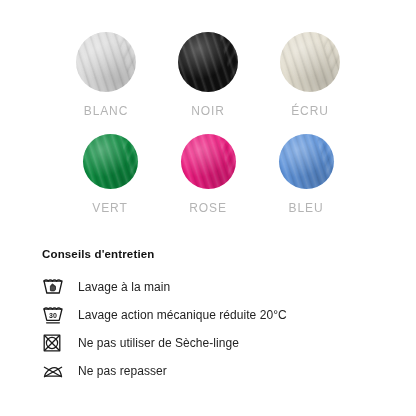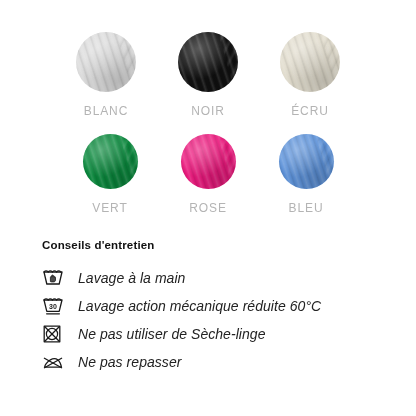--- a/index.html
+++ b/index.html
@@ -105,21 +105,21 @@
     letter-spacing: 0.9px;
     color: #b4b4b4;
     text-transform: uppercase;
     text-align: center;
     white-space: nowrap;
   }
   #swatch-row-2 .swatch-label { }
 
   
   .care-section {
-    margin-top: 24px;
+    margin-top: 33px;
     padding-left: 42px;
     padding-right: 20px;
   }
   .care-title {
     font-size: 11.5px;
     font-weight: bold;
     letter-spacing: 0.15px;
     color: #111111;
     margin-bottom: 13px;
   }
@@ -139,25 +139,24 @@
     flex: 0 0 28px;
     display: flex;
     align-items: center;
     justify-content: flex-start;
   }
   .care-icon svg {
     display: block;
   }
   .care-text {
     margin-left: 8px;
-    font-size: 14px;
+    font-size: 12px;
     color: #232323;
     white-space: nowrap;
     letter-spacing: 0.05px;
-    font-style: italic;
   }
 </style>
 </head>
 <body>
 
 <div class="page">
 
   <div class="swatch-row" id="swatch-row-1">
 
     <div class="swatch">
@@ -251,21 +250,21 @@
 
       <div class="care-item">
         <div class="care-icon">
           <svg width="22" height="19" viewBox="0 0 22 19" aria-hidden="true">
             <path d="M2 3 L20 3 L17.2 14.4 L4.8 14.4 Z" fill="none" stroke="#1a1a1a" stroke-width="1.3" stroke-linejoin="round"></path>
             <path d="M2 3 C3.4 1.3 4.8 1.3 6.2 3 C7.6 1.3 9 1.3 10.4 3 C11.8 1.3 13.2 1.3 14.6 3 C16 1.3 17.4 1.3 18.8 3" fill="none" stroke="#1a1a1a" stroke-width="1.2" stroke-linecap="round"></path>
             <text x="11" y="11.6" font-family="'Liberation Sans', sans-serif" font-size="7" font-weight="bold" fill="#1a1a1a" text-anchor="middle">30</text>
             <line x1="4.6" y1="16.8" x2="17.4" y2="16.8" stroke="#1a1a1a" stroke-width="1.3" stroke-linecap="round"></line>
           </svg>
         </div>
-        <div class="care-text">Lavage action mécanique réduite 60°C</div>
+        <div class="care-text">Lavage action mécanique réduite 20°C</div>
       </div>
 
 
       <div class="care-item">
         <div class="care-icon">
           <svg width="20" height="20" viewBox="0 0 20 20" aria-hidden="true">
             <rect x="2.2" y="2.2" width="15.6" height="15.6" fill="none" stroke="#1a1a1a" stroke-width="1.3" stroke-linejoin="round"></rect>
             <circle cx="10" cy="10" r="5.6" fill="none" stroke="#1a1a1a" stroke-width="1.2"></circle>
             <line x1="2.8" y1="2.8" x2="17.2" y2="17.2" stroke="#1a1a1a" stroke-width="1.3" stroke-linecap="round"></line>
             <line x1="17.2" y1="2.8" x2="2.8" y2="17.2" stroke="#1a1a1a" stroke-width="1.3" stroke-linecap="round"></line>

